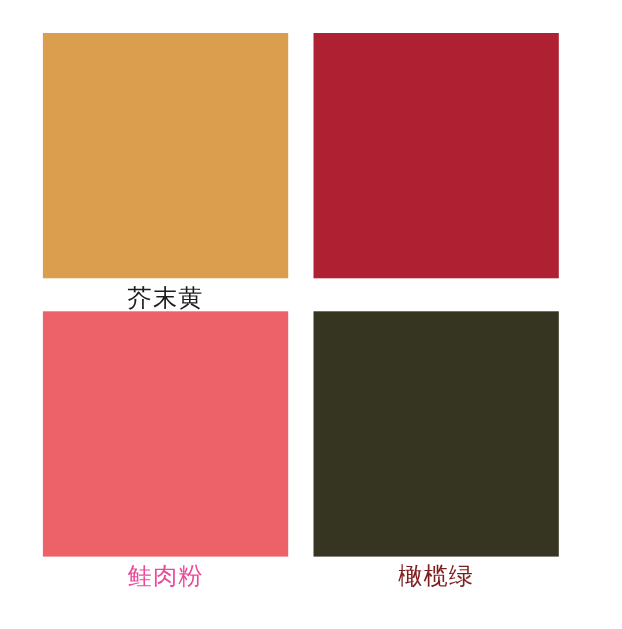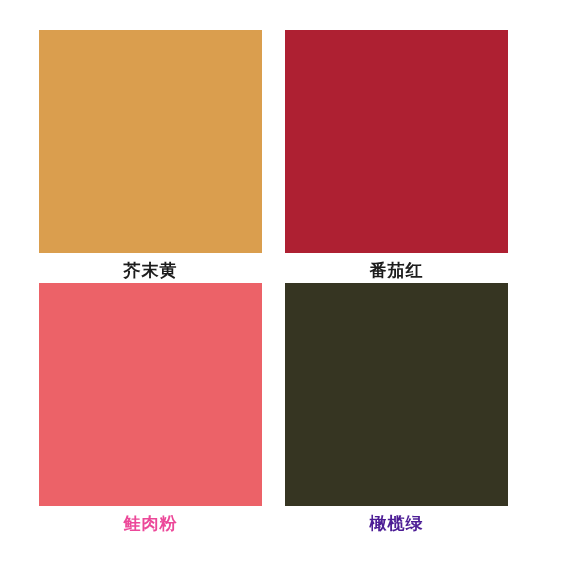--- a/index.html
+++ b/index.html
@@ -46,50 +46,49 @@
   .swatch-chip {
     width: 223px;
     height: 223px;
     display: block;
     flex: 0 0 auto;
   }
 
   .swatch-label {
     margin-top: 6px;
     font-family: "Liberation Serif", "DejaVu Serif", serif;
-    font-size: 17px;
+    font-size: 22px;
     line-height: 24px;
-    font-weight: 700;
+    font-weight: 400;
     color: #1c1c1c;
     letter-spacing: 1px;
     text-align: left;
     white-space: nowrap;
   }
 </style>
 </head>
 <body style="background-color: rgb(255, 255, 255);">
 
 <div class="palette-board">
 
   <div class="swatch-grid">
 
     <div class="swatch-cell">
       <div class="swatch-chip" style="background-color: rgb(218, 158, 78);"></div>
       <div class="swatch-label" style="color: rgb(28, 28, 28);">芥末黄</div>
     </div>
 
     <div class="swatch-cell">
       <div class="swatch-chip" style="background-color: rgb(174, 32, 50);"></div>
-      <div class="swatch-label" style="color: rgb(28, 28, 28);">番茄红</div>
     </div>
 
     <div class="swatch-cell">
       <div class="swatch-chip" style="background-color: rgb(236, 98, 104);"></div>
       <div class="swatch-label" style="color: #ec4899;">鲑肉粉</div>
     </div>
 
     <div class="swatch-cell">
       <div class="swatch-chip" style="background-color: rgb(54, 53, 34);"></div>
-      <div class="swatch-label" style="color: #4c1d95;">橄榄绿</div>
+      <div class="swatch-label" style="color: #7f1d1d;">橄榄绿</div>
     </div>
 
   </div>
 </div>
 
 </body></html>

